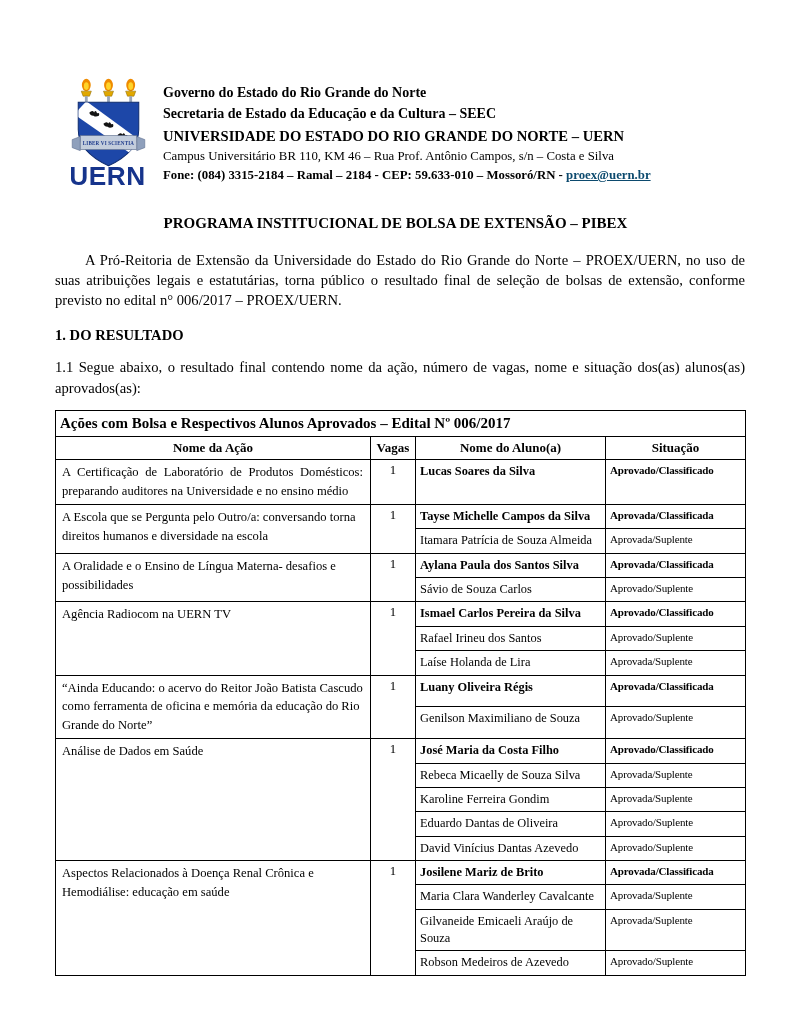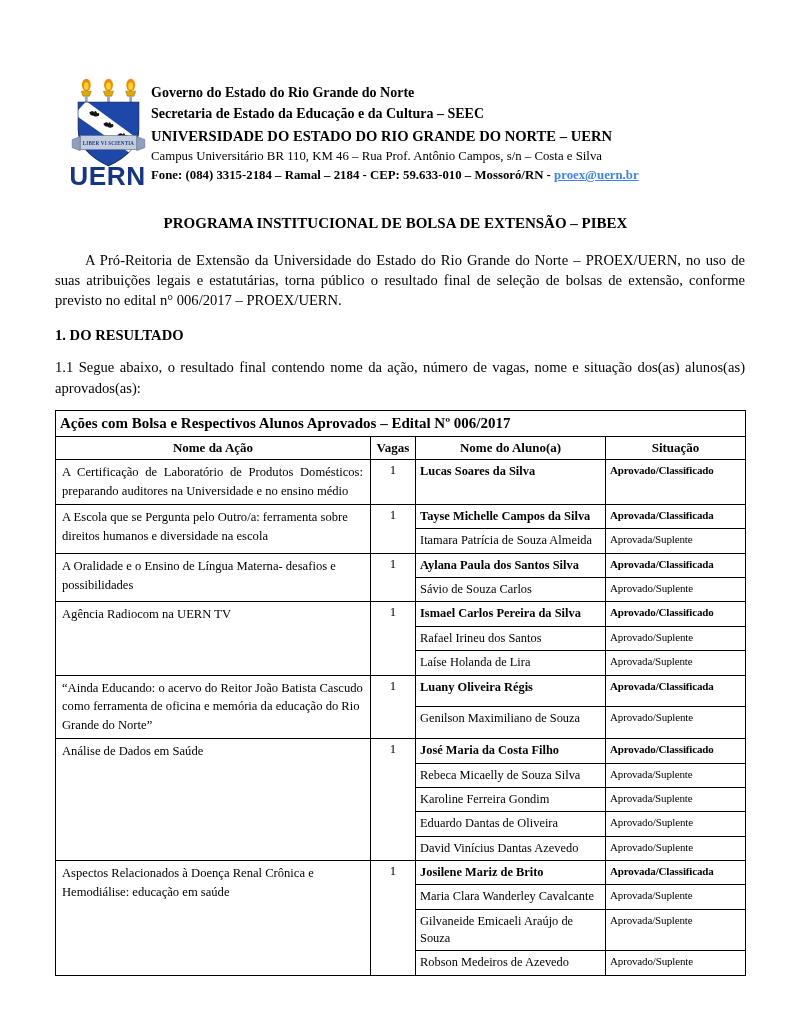--- a/index.html
+++ b/index.html
@@ -17,27 +17,27 @@
 
   
   .doc-header {
     display: flex;
     align-items: flex-start;
     padding: 76px 40px 0 71px;
     gap: 5px;
   }
   .logo-box { width: 75px; flex: 0 0 75px; }
   .header-text { padding-top: 6px; line-height: 1.52; }
-  .hl { white-space: nowrap; }
+  .hl { white-space: nowrap; margin-left: 12px; }
   .hl.b1 { font-weight: bold; font-size: 14px; }
   .hl.b2 { font-weight: bold; font-size: 14px; }
   .hl.b3 { font-weight: bold; font-size: 14.6px; }
   .hl.r4 { font-size: 12.8px; }
   .hl.b5 { font-weight: bold; font-size: 12.8px; }
-  .email { color: #3b82f6; text-decoration: underline; cursor: pointer; font-weight: bold; }
+  .email { color: #0c4a6e; text-decoration: underline; cursor: pointer; font-weight: bold; }
 
   
   .doc-title { text-align: center; margin-top: 17px; font-weight: bold; font-size: 15px; line-height: 1.8; }
 
   .intro {
     margin: 13px 46px 16px 55px;
     font-size: 14.6px;
     line-height: 1.38;
     text-align: justify;
     text-indent: 30px;
@@ -200,21 +200,21 @@
       </tr>
     </thead>
     <tbody id="results-body">
         <tr class="row-pad">
           <td class="action-cell justify" rowspan="1">A Certificação de Laboratório de Produtos Domésticos: preparando auditores na Universidade e no ensino médio</td>
           <td class="vagas-cell" rowspan="1">1</td>
           <td class="name-cell lead">Lucas Soares da Silva</td>
           <td class="status-cell lead">Aprovado/Classificado</td>
         </tr>
         <tr>
-          <td class="action-cell" rowspan="2">A Escola que se Pergunta pelo Outro/a: ferramenta sobre direitos humanos e diversidade na escola</td>
+          <td class="action-cell" rowspan="2">A Escola que se Pergunta pelo Outro/a: conversando torna direitos humanos e diversidade na escola</td>
           <td class="vagas-cell" rowspan="2">1</td>
           <td class="name-cell lead">Tayse Michelle Campos da Silva</td>
           <td class="status-cell lead">Aprovada/Classificada</td>
         </tr>
         <tr>
           <td class="name-cell">Itamara Patrícia de Souza Almeida</td>
           <td class="status-cell">Aprovada/Suplente</td>
         </tr>
         <tr>
           <td class="action-cell" rowspan="2">A Oralidade e o Ensino de Língua Materna- desafios e possibilidades</td>

